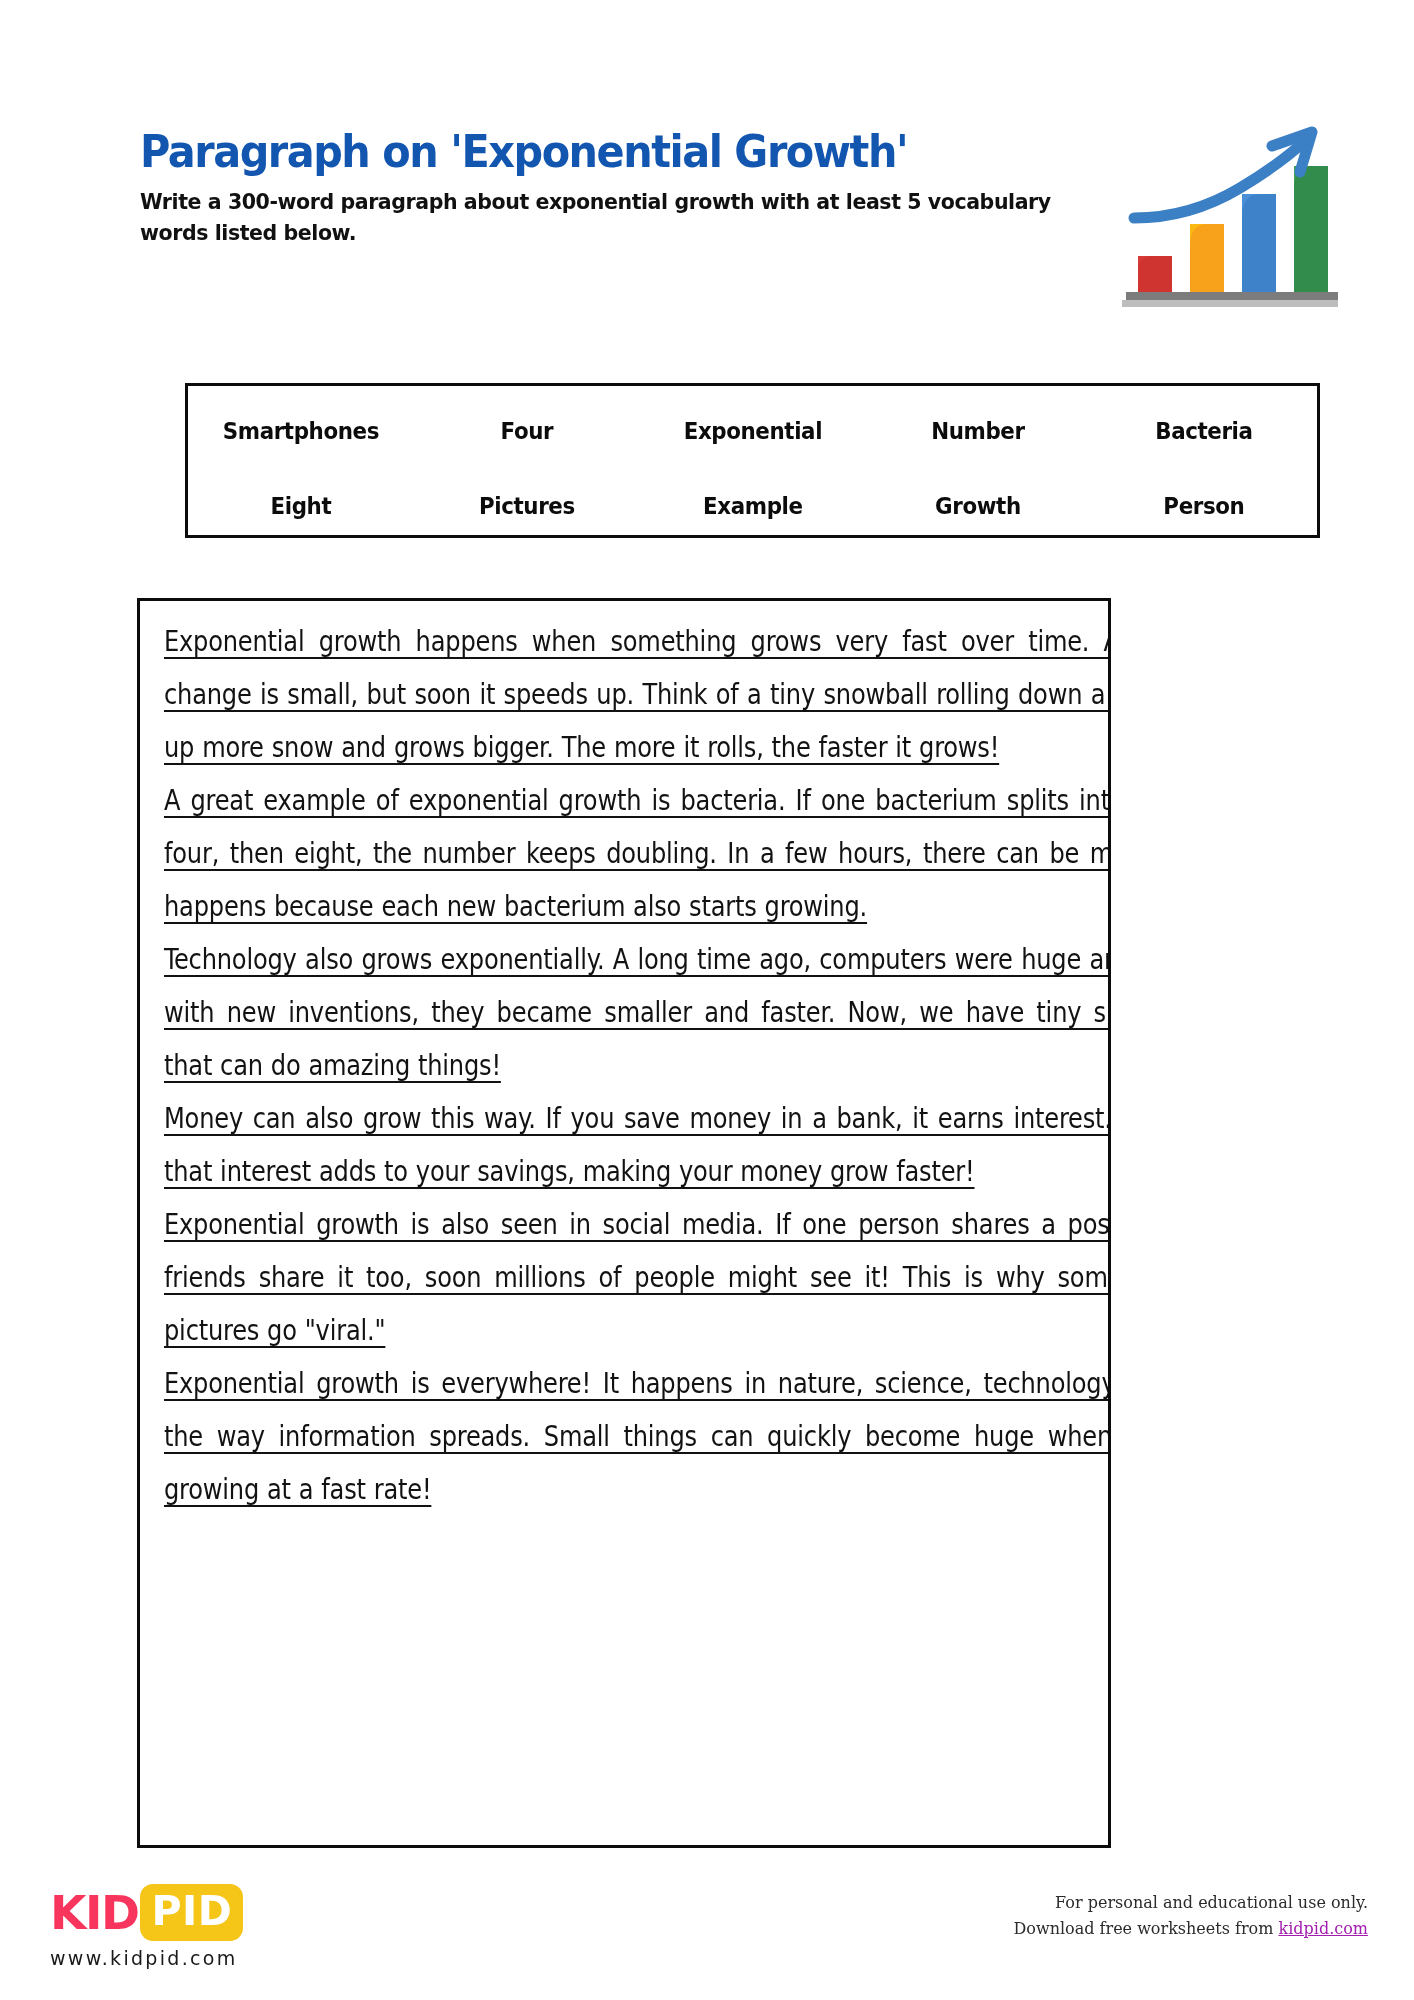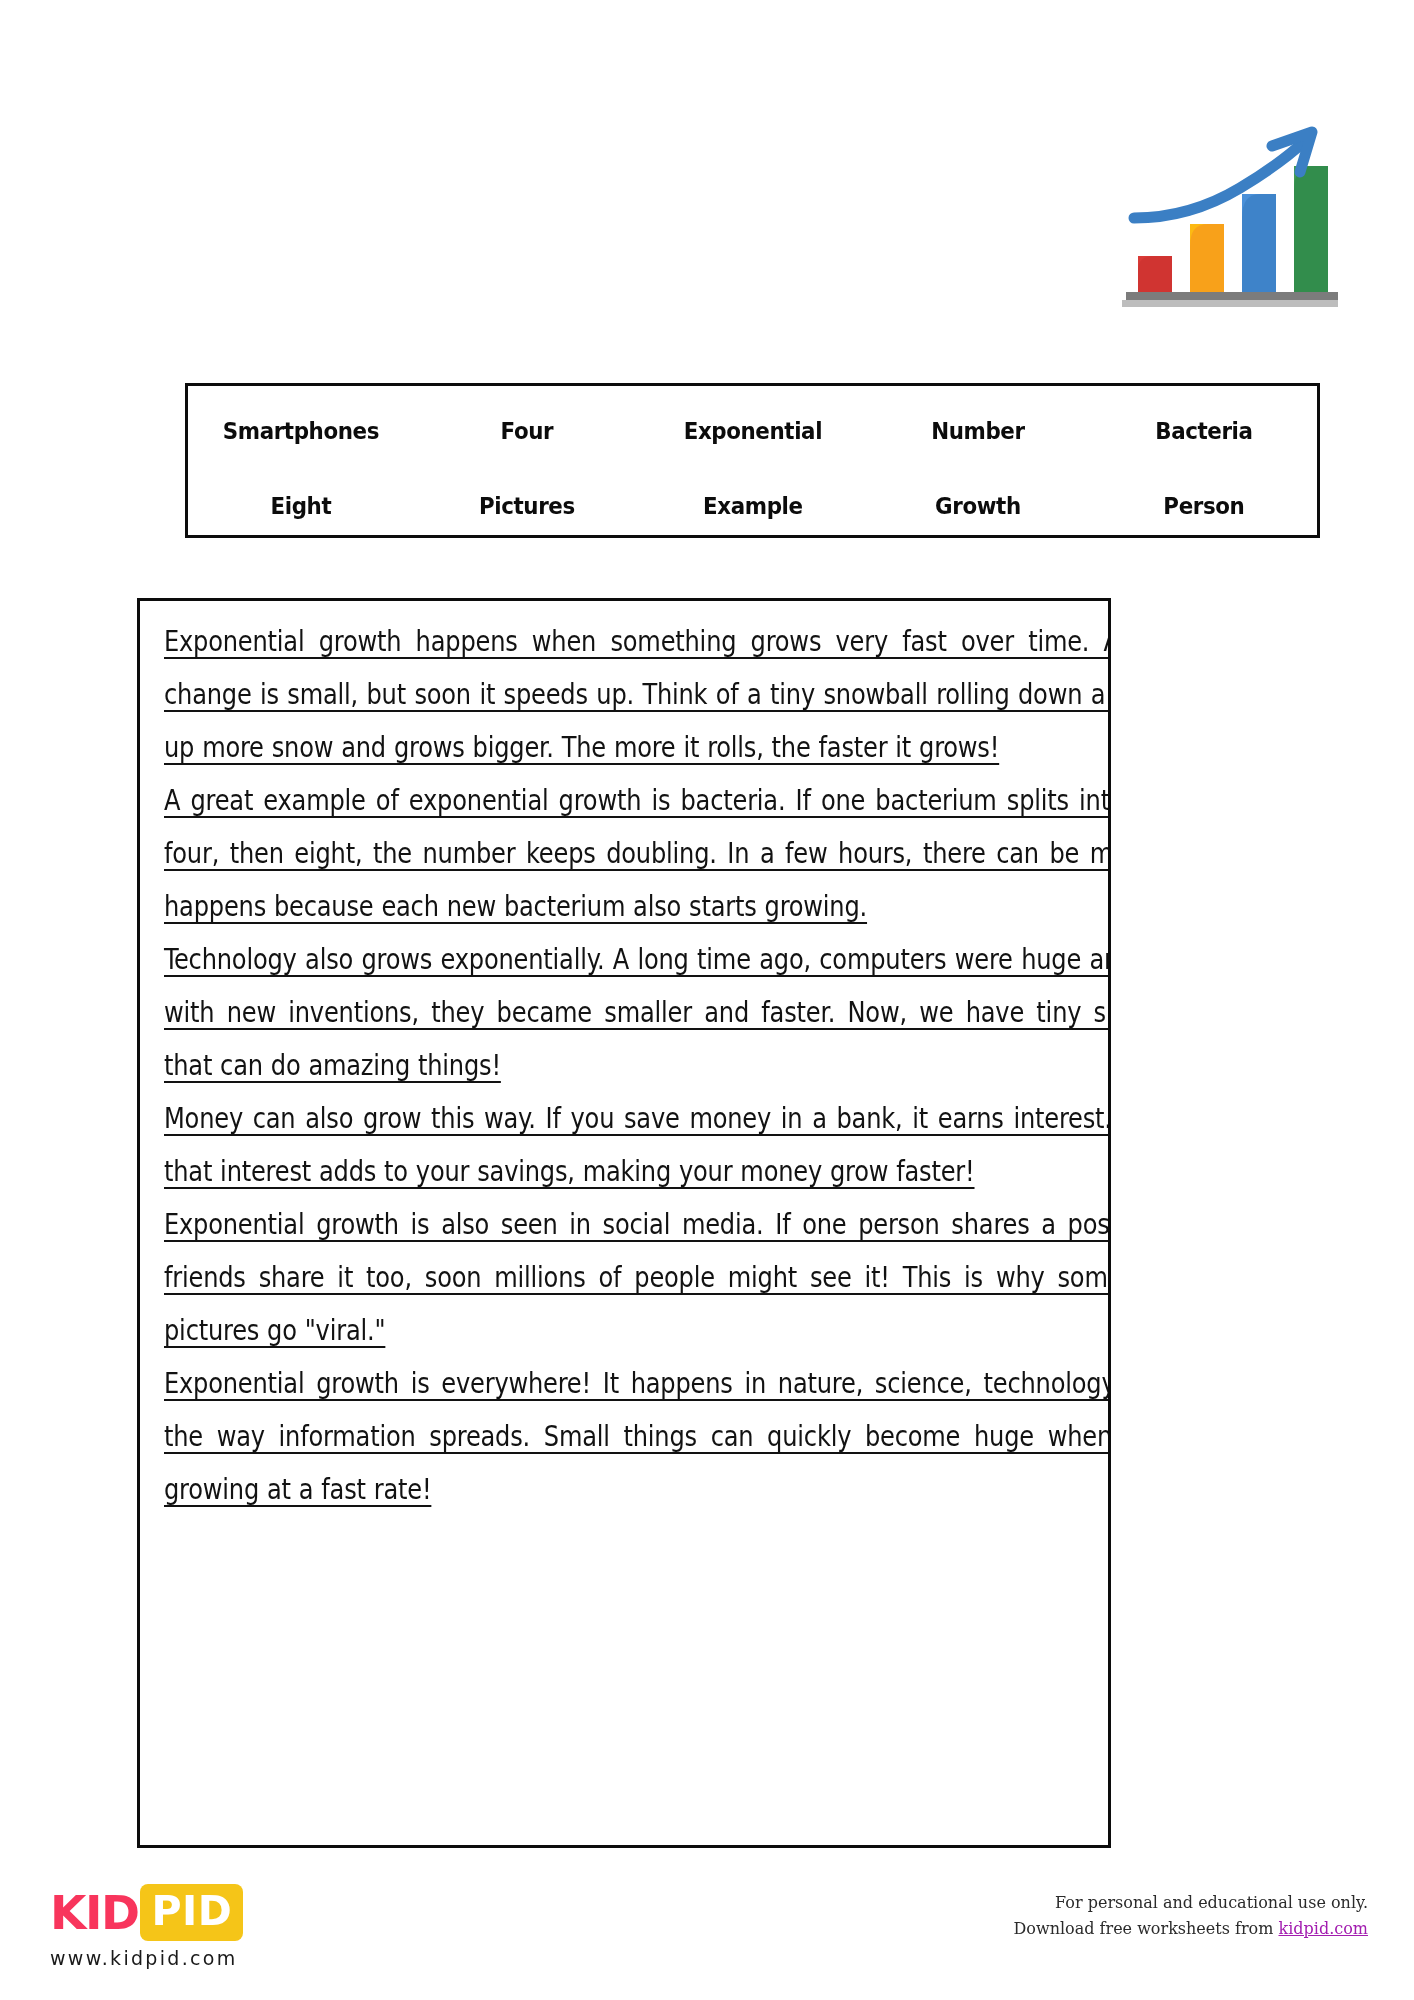--- a/index.html
+++ b/index.html
@@ -159,21 +159,21 @@
   }
   .logo-pid {
     background: #f5c518;
     color: #ffffff;
     font-family: "DejaVu Sans", sans-serif;
     font-size: 41px;
     font-weight: bold;
     letter-spacing: 0.5px;
     line-height: 1;
     padding: 7px 11px 9px 11px;
-    border-radius: 8px;
+    border-radius: 13px;
     margin-left: 2px;
   }
   .logo-url {
     font-family: "DejaVu Sans", sans-serif;
     font-size: 19px;
     color: #1a1a1a;
     letter-spacing: 2.3px;
     margin-top: 7px;
   }
   .footer-right {
@@ -190,20 +190,24 @@
     text-decoration: underline;
     color: #a21caf;
   }
 </style>
 </head>
 <body>
 
 <div class="page">
 
   <div class="header">
+    <div class="header-text">
+      <h1 class="worksheet-title">Paragraph on 'Exponential Growth'</h1>
+      <p class="worksheet-subtitle">Write a 300-word paragraph about exponential growth with at least 5 vocabulary words listed below.</p>
+    </div>
 
     <div class="chart-icon">
       <svg viewBox="0 0 230 190" width="230" height="190" aria-hidden="true">
 
         <rect x="18" y="138" width="34" height="36" fill="#d93a36"></rect>
         <path d="M18 174 L18 152 Q18 138 34 138 L52 138 L52 174 Z" fill="#c8302d" opacity="0.55"></path>
         <rect x="70" y="106" width="34" height="68" fill="#fdb913"></rect>
         <path d="M70 174 L70 128 Q70 106 88 106 L104 106 L104 174 Z" fill="#f59a1d" opacity="0.75"></path>
         <rect x="122" y="76" width="34" height="98" fill="#4a90d9"></rect>
         <path d="M122 174 L122 100 Q122 76 140 76 L156 76 L156 174 Z" fill="#3b7fc4" opacity="0.8"></path>

